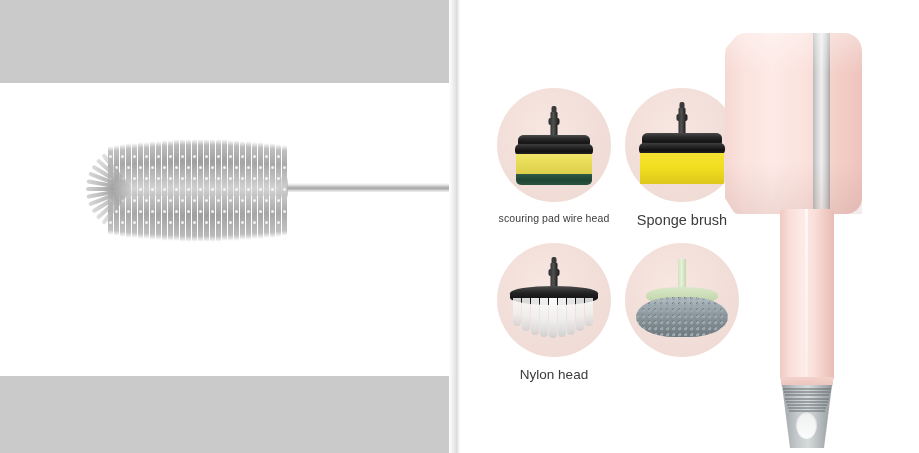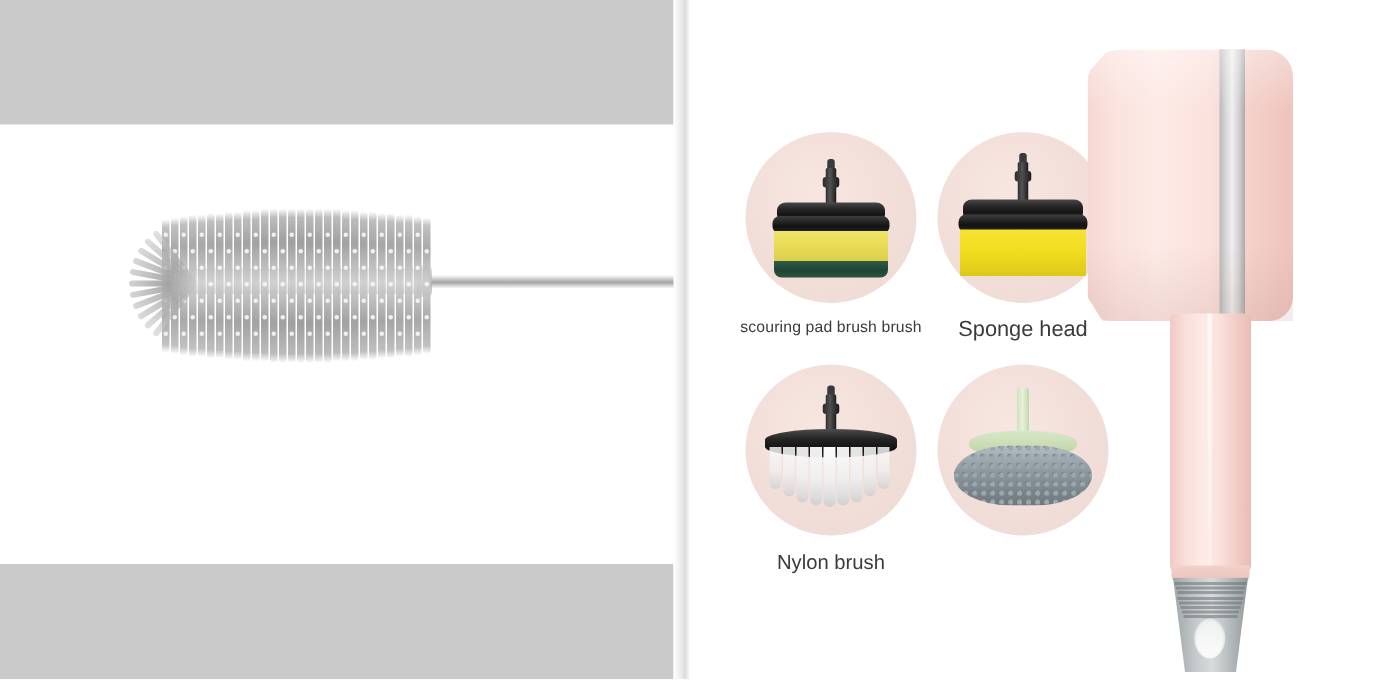--- a/index.html
+++ b/index.html
@@ -548,54 +548,54 @@
     <div class="head-cell" id="cell-0">
       <div class="head-circle">
         <div class="post-tip" style="top:18px"></div>
         <div class="head-post" style="top:24px;height:26px"></div>
         <div class="head-post-knob" style="top:30px"></div>
         <div class="cap-disc" style="top:47px;width:72px;height:13px"></div>
         <div class="cap-ring" style="top:56px;width:78px;height:12px"></div>
         <div class="sponge-yellow" style="top:66px;width:76px;height:22px"></div>
         <div class="scour-green" style="top:86px;width:76px;height:11px"></div>
       </div>
-      <div class="head-label label-sm">scouring pad brush brush</div>
+      <div class="head-label label-sm">scouring pad wire head</div>
     </div>
 
     <div class="head-cell" id="cell-1">
       <div class="head-circle">
         <div class="post-tip" style="top:14px"></div>
         <div class="head-post" style="top:20px;height:28px"></div>
         <div class="head-post-knob" style="top:26px"></div>
         <div class="cap-disc" style="top:45px;width:80px;height:14px"></div>
         <div class="cap-ring" style="top:55px;width:86px;height:12px"></div>
         <div class="sponge-yellow-bright" style="top:65px;width:84px;height:31px"></div>
       </div>
-      <div class="head-label label-md">Sponge head</div>
+      <div class="head-label label-md">Sponge brush</div>
     </div>
 
     <div class="head-cell" id="cell-2">
       <div class="head-circle">
         <div class="post-tip" style="top:14px"></div>
         <div class="head-post" style="top:20px;height:26px"></div>
         <div class="head-post-knob" style="top:26px"></div>
         <div class="nylon-cap" style="top:43px;width:88px;height:19px"></div>
         <div id="nylon-tufts" style="position:absolute;left:50%;transform:translateX(-50%);top:55px;width:82px;height:42px">
             <div class="nylon-tuft" style="left: 0px; height: 28px; opacity: 0.82;"></div>
             <div class="nylon-tuft" style="left: 9px; height: 33.25px; opacity: 0.86;"></div>
             <div class="nylon-tuft" style="left: 18px; height: 37px; opacity: 0.91;"></div>
             <div class="nylon-tuft" style="left: 27px; height: 39.25px; opacity: 0.95;"></div>
             <div class="nylon-tuft" style="left: 36px; height: 40px; opacity: 1;"></div>
             <div class="nylon-tuft" style="left: 45px; height: 39.25px; opacity: 0.95;"></div>
             <div class="nylon-tuft" style="left: 54px; height: 37px; opacity: 0.91;"></div>
             <div class="nylon-tuft" style="left: 63px; height: 33.25px; opacity: 0.86;"></div>
             <div class="nylon-tuft" style="left: 72px; height: 28px; opacity: 0.82;"></div>
           </div>
       </div>
-      <div class="head-label label-lg">Nylon brush</div>
+      <div class="head-label label-lg">Nylon head</div>
     </div>
 
     <div class="head-cell" id="cell-3">
       <div class="head-circle">
         <div class="wire-stem" style="top:16px;width:8px;height:34px"></div>
         <div class="wire-top" style="top:44px;width:72px;height:18px"></div>
         <div class="wire-mesh" style="top:54px;width:92px;height:40px"></div>
       </div>
     </div>
 

